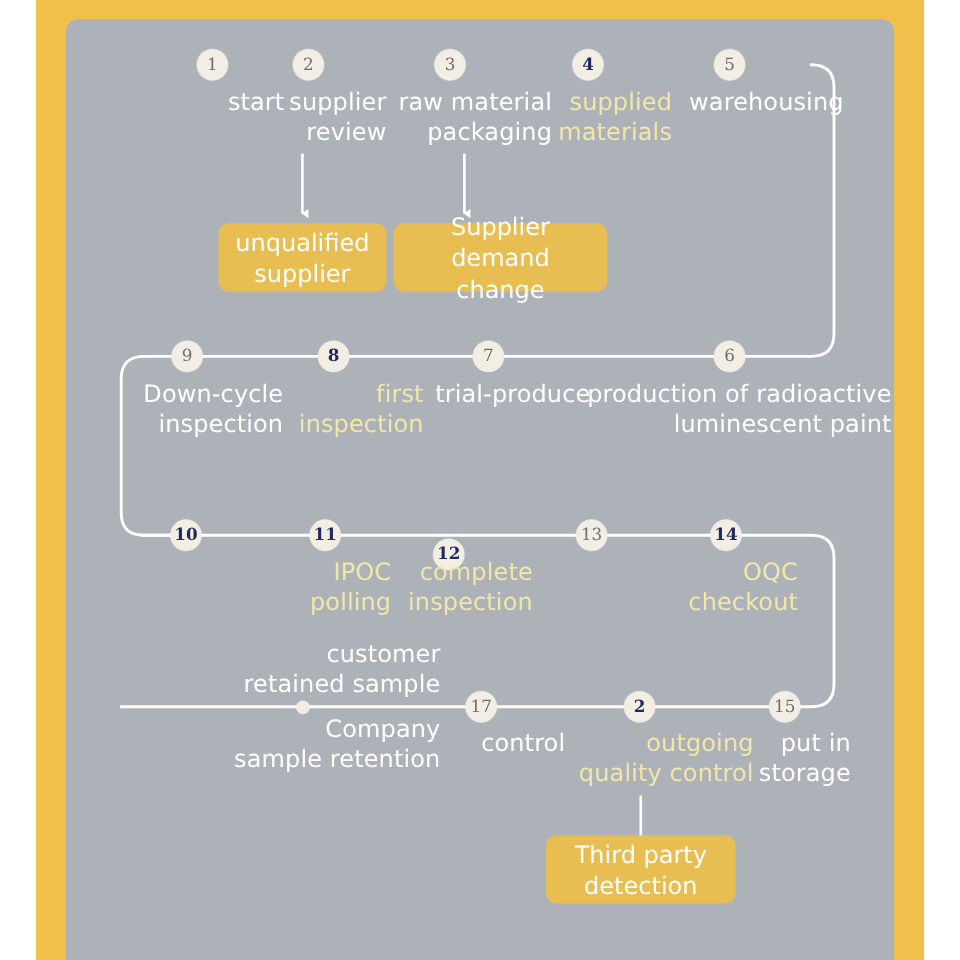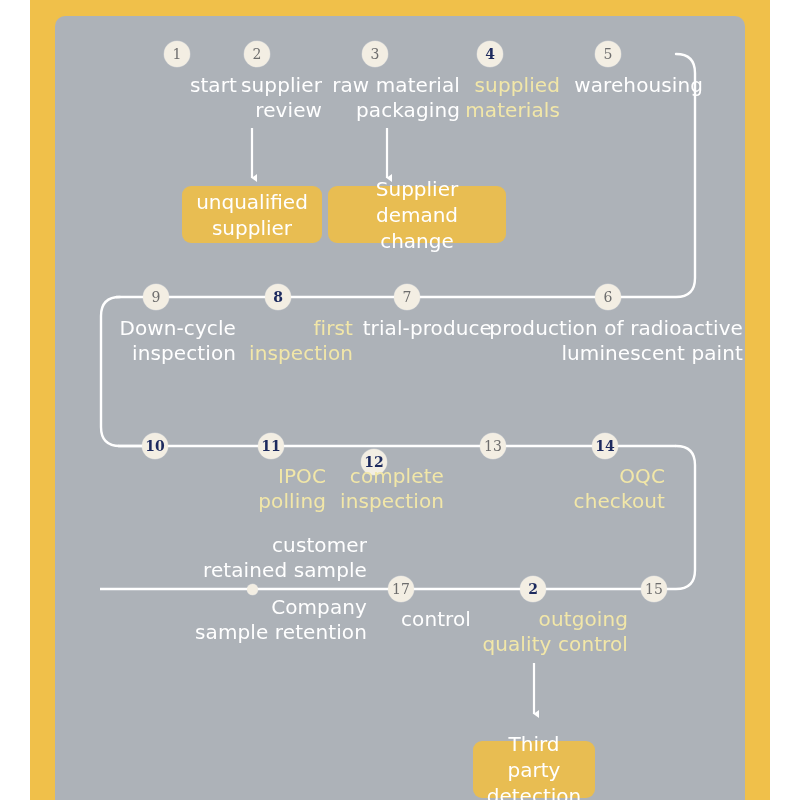--- a/index.html
+++ b/index.html
@@ -172,17 +172,19 @@
   <div class="node" style="left:654px;top:589px">15</div>
 
   <div class="lbl above" style="left:252px;top:533px;width:230px">customer
 retained sample</div>
   <div class="lbl" style="left:252px;top:595px;width:230px">Company
 sample retention</div>
 
   <div class="lbl" style="left:401px;top:607px;width:140px">control</div>
   <div class="lbl yellow" style="left:533px;top:607px;width:190px">outgoing
 quality control</div>
+  <div class="lbl" style="left:654px;top:607px;width:110px">put in
+storage</div>
 
-  <div class="box" style="left:534px;top:741px;width:122px;height:57px">Third party
+  <div class="box" style="left:534px;top:696px;width:158px;height:57px">Third party
 detection</div>
 
 </div>
 
 </body></html>

